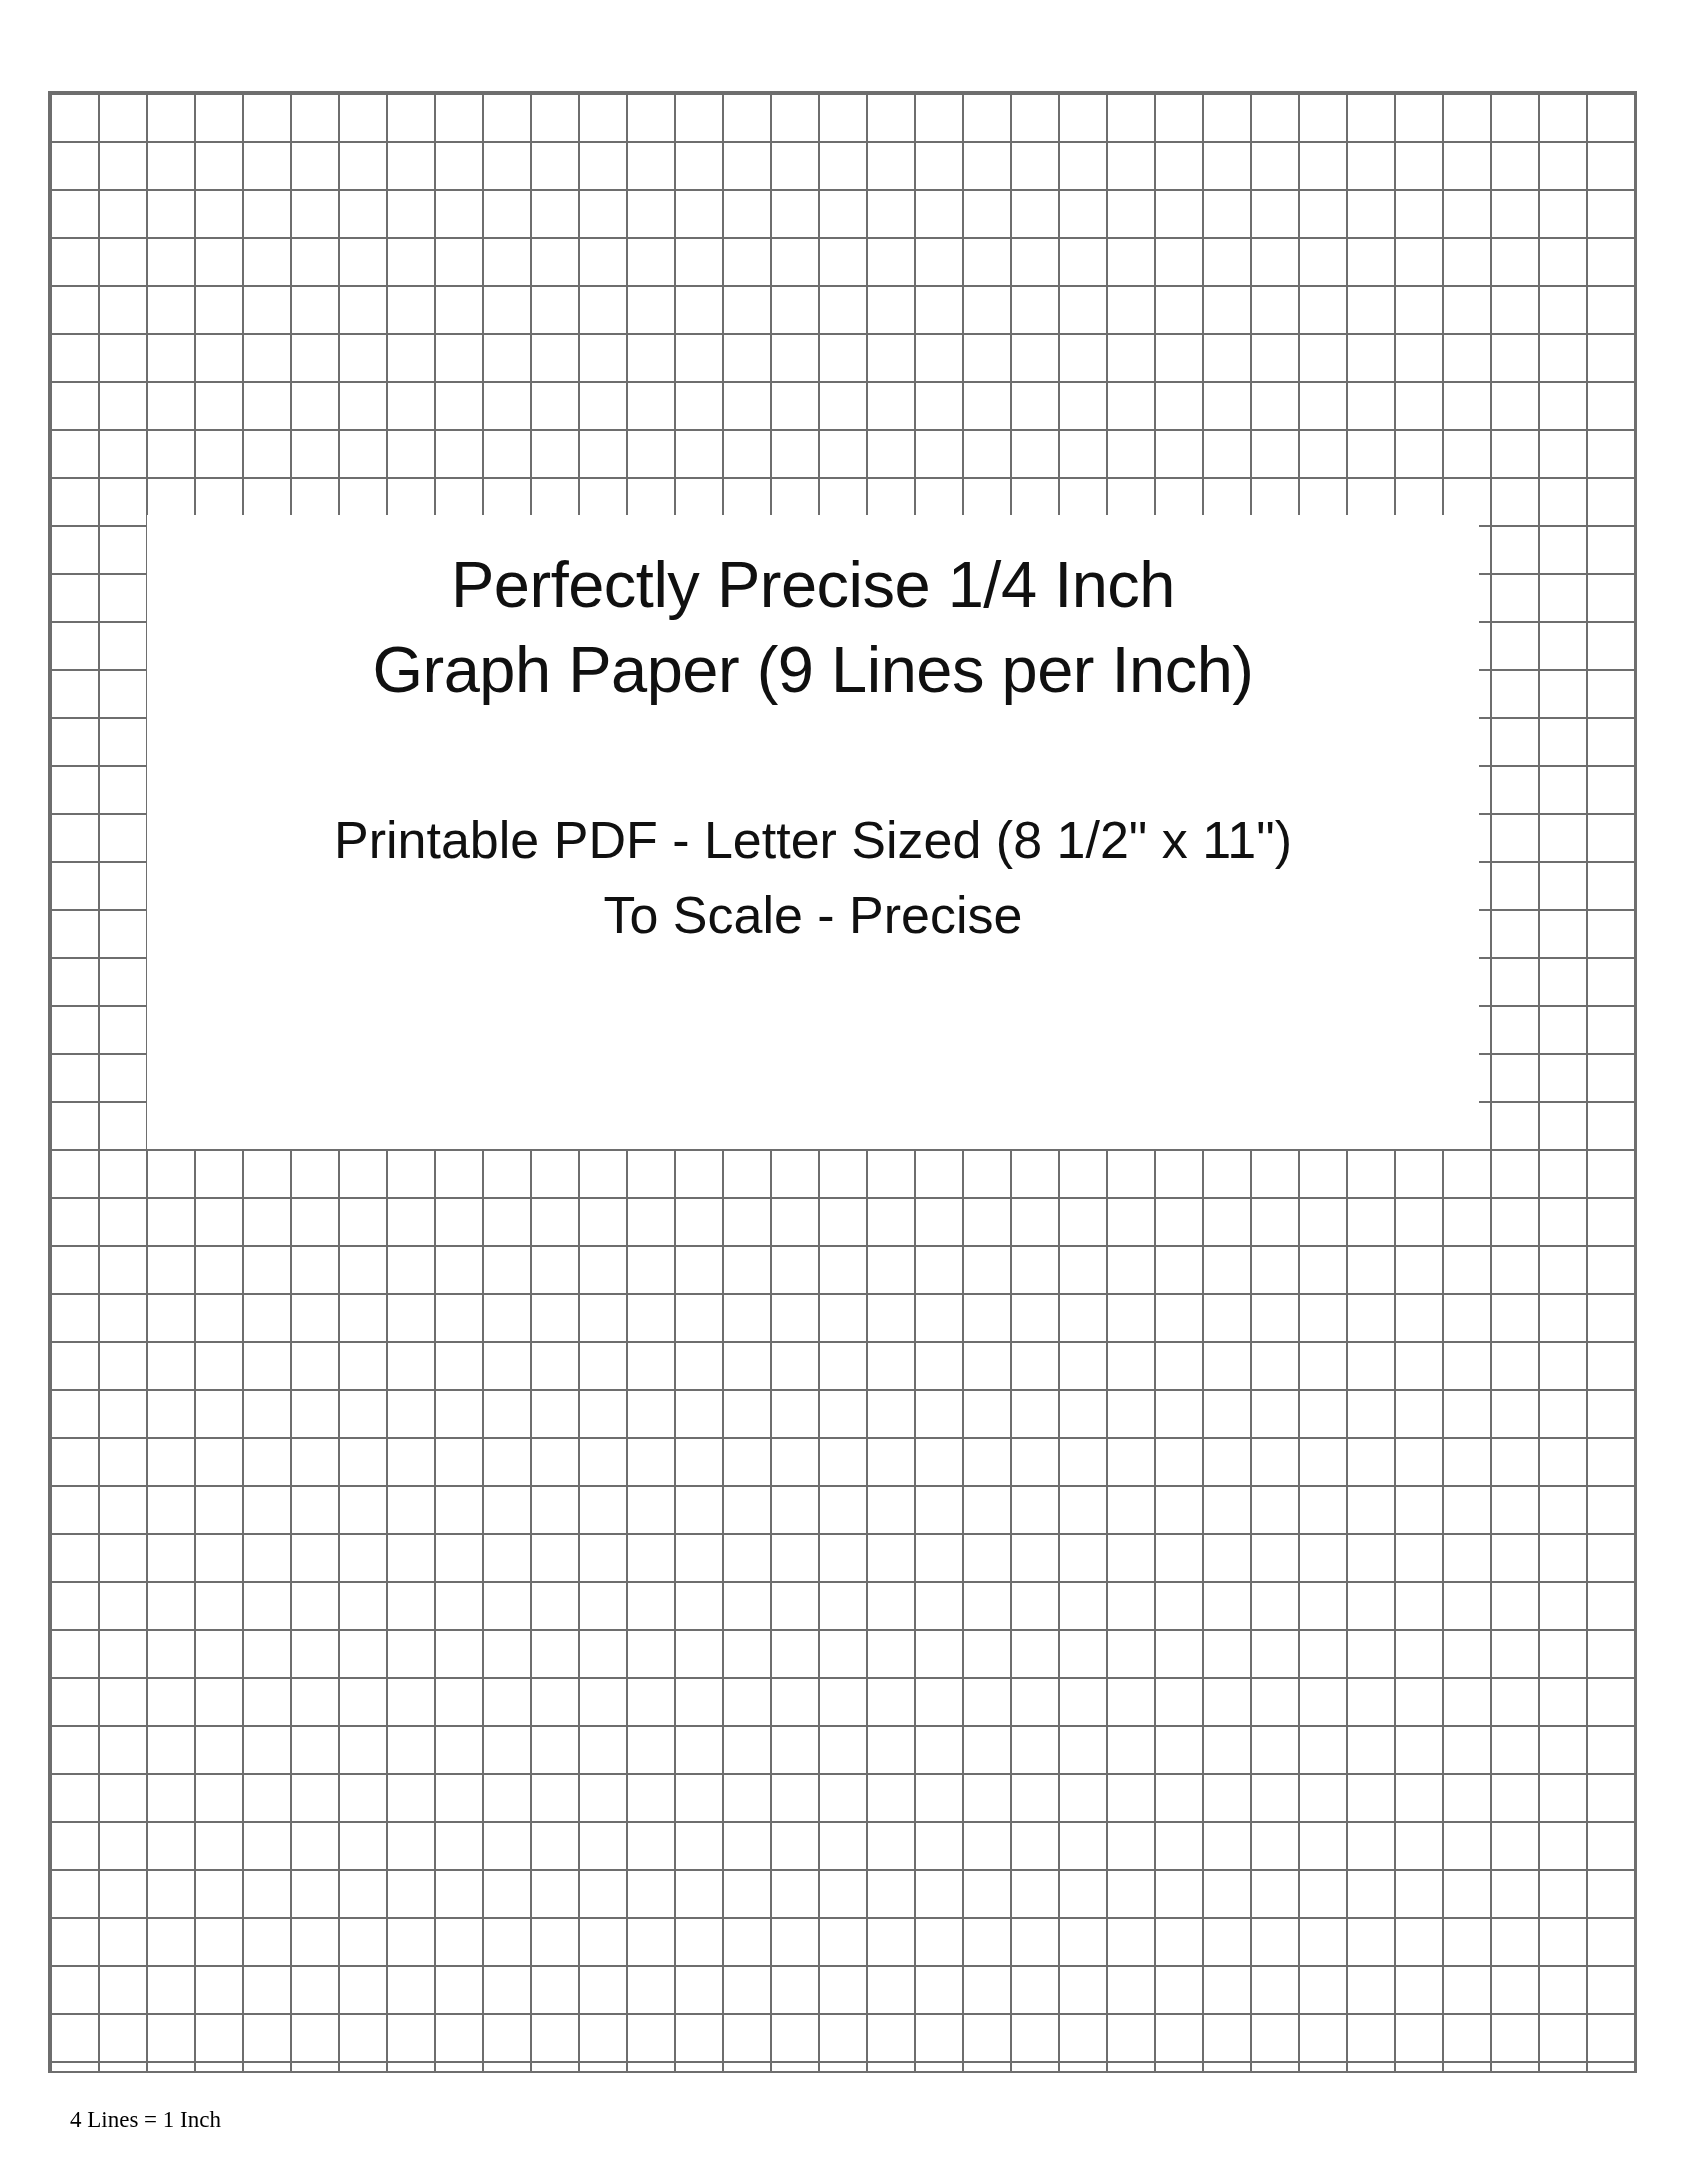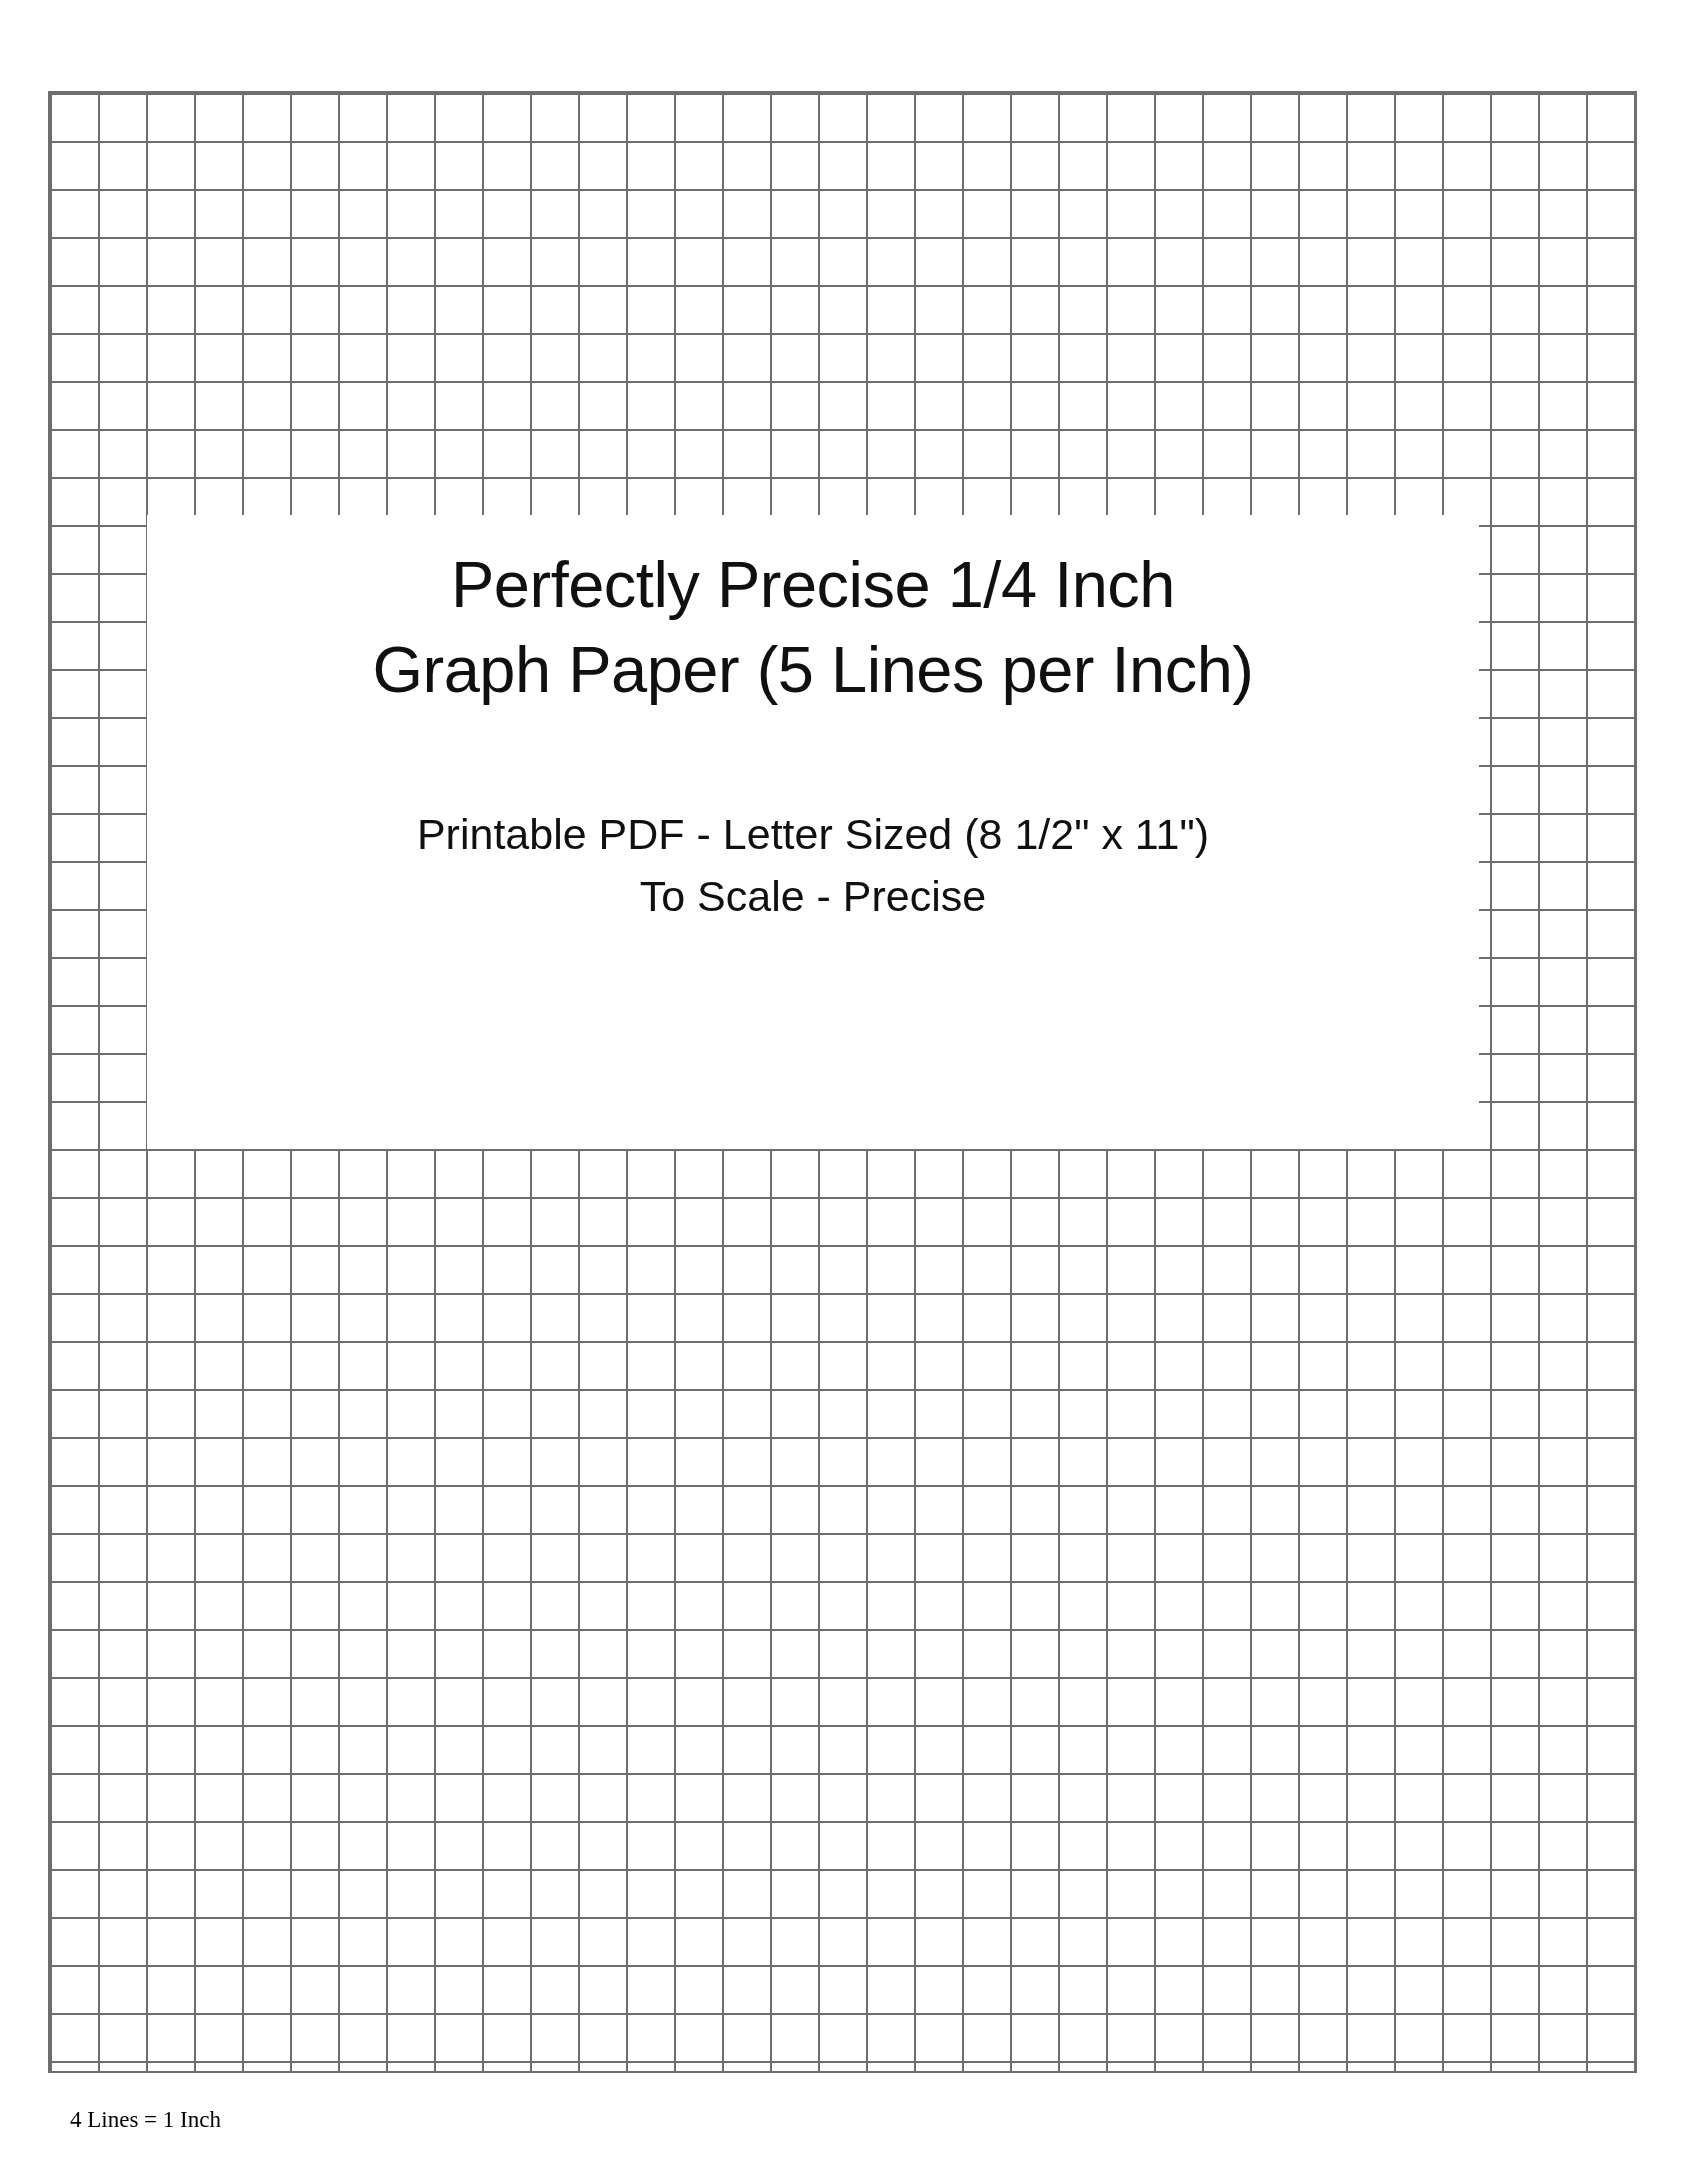--- a/index.html
+++ b/index.html
@@ -82,21 +82,21 @@
     color: #101010;
     font-weight: 400;
     letter-spacing: -0.5px;
     white-space: nowrap;
     text-align: right;
   }
   #subtitle-block {
     margin-top: 91px;
   }
   .subtitle-line {
-    font-size: 43px;
+    font-size: 52px;
     line-height: 1.45;
     color: #101010;
     font-weight: 400;
     white-space: nowrap;
     text-align: center;
   }
 
   
   #footer-note {
     position: absolute;
@@ -112,21 +112,21 @@
 <body>
 
 <div id="page">
 
   <div id="grid"></div>
   <div id="grid-right-edge"></div>
   <div id="grid-bottom-edge"></div>
 
   <div id="title-card">
     <div class="title-line">Perfectly Precise 1/4 Inch</div>
-    <div class="title-line">Graph Paper (5 Lines per Inch)</div>
+    <div class="title-line">Graph Paper (9 Lines per Inch)</div>
     <div id="subtitle-block">
       <div class="subtitle-line">Printable PDF - Letter Sized (8 1/2" x 11")</div>
       <div class="subtitle-line">To Scale - Precise</div>
     </div>
   </div>
 
   <div id="footer-note">4 Lines = 1 Inch</div>
 
 </div>
 

